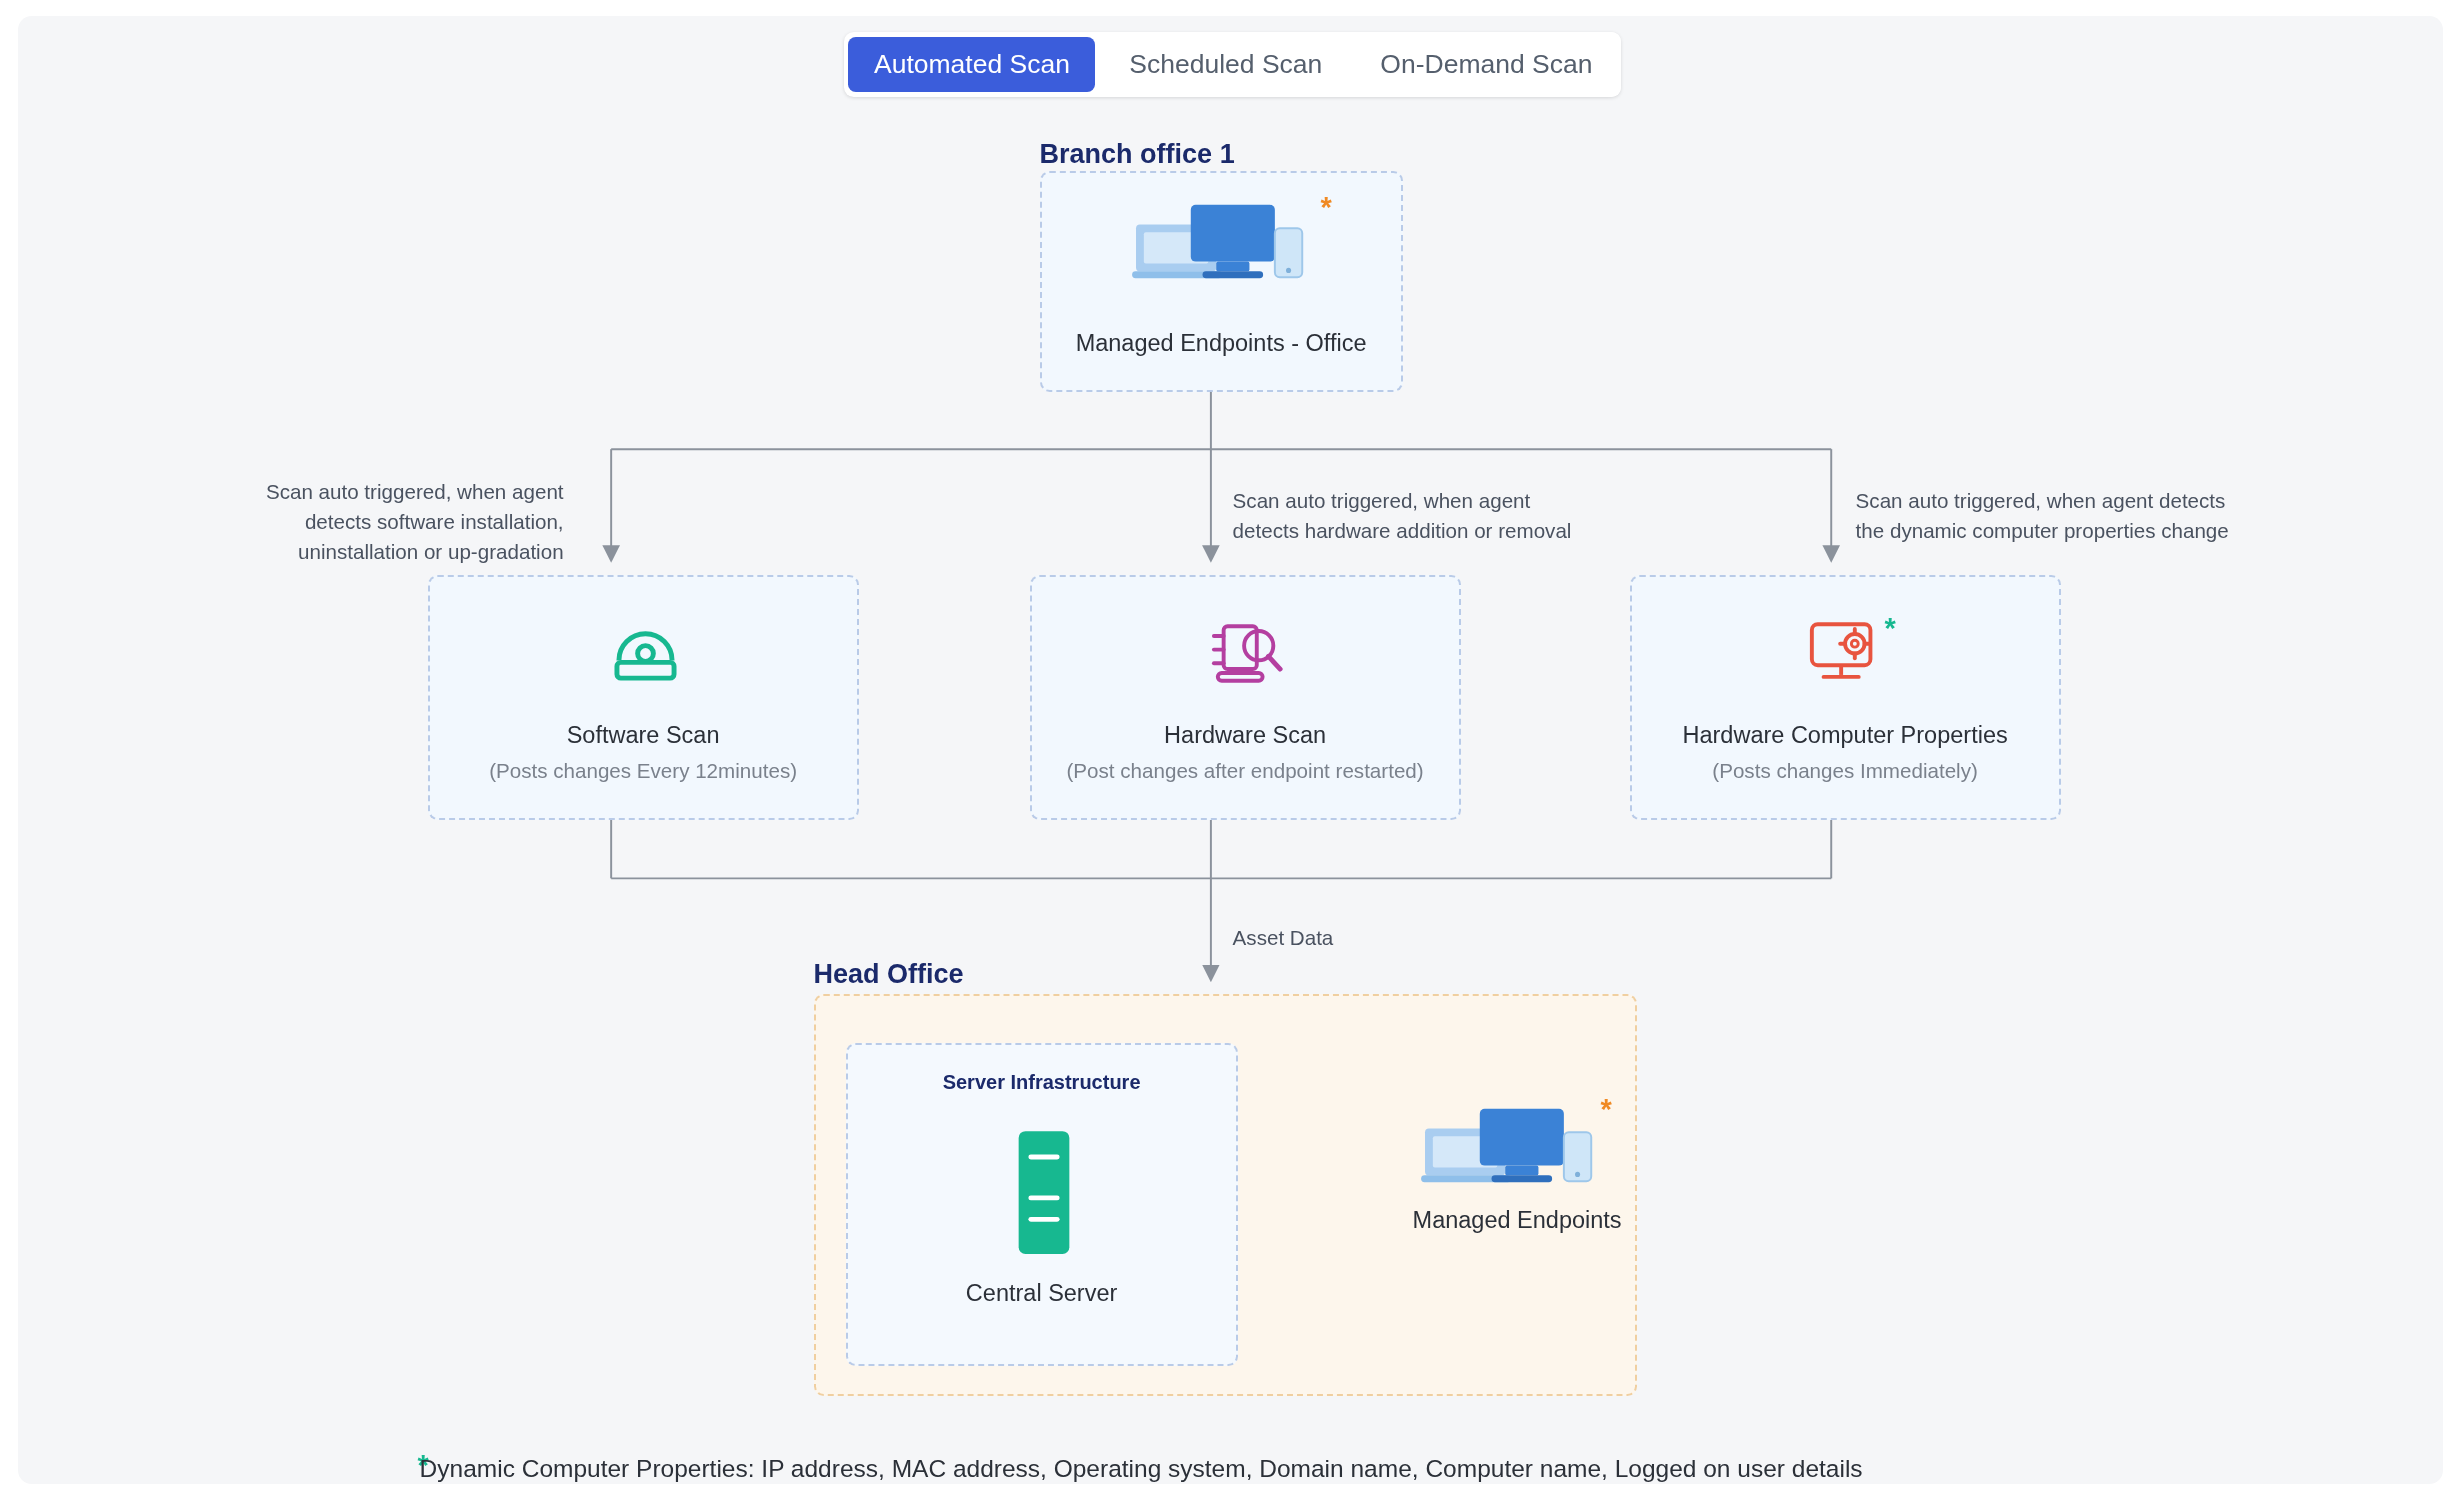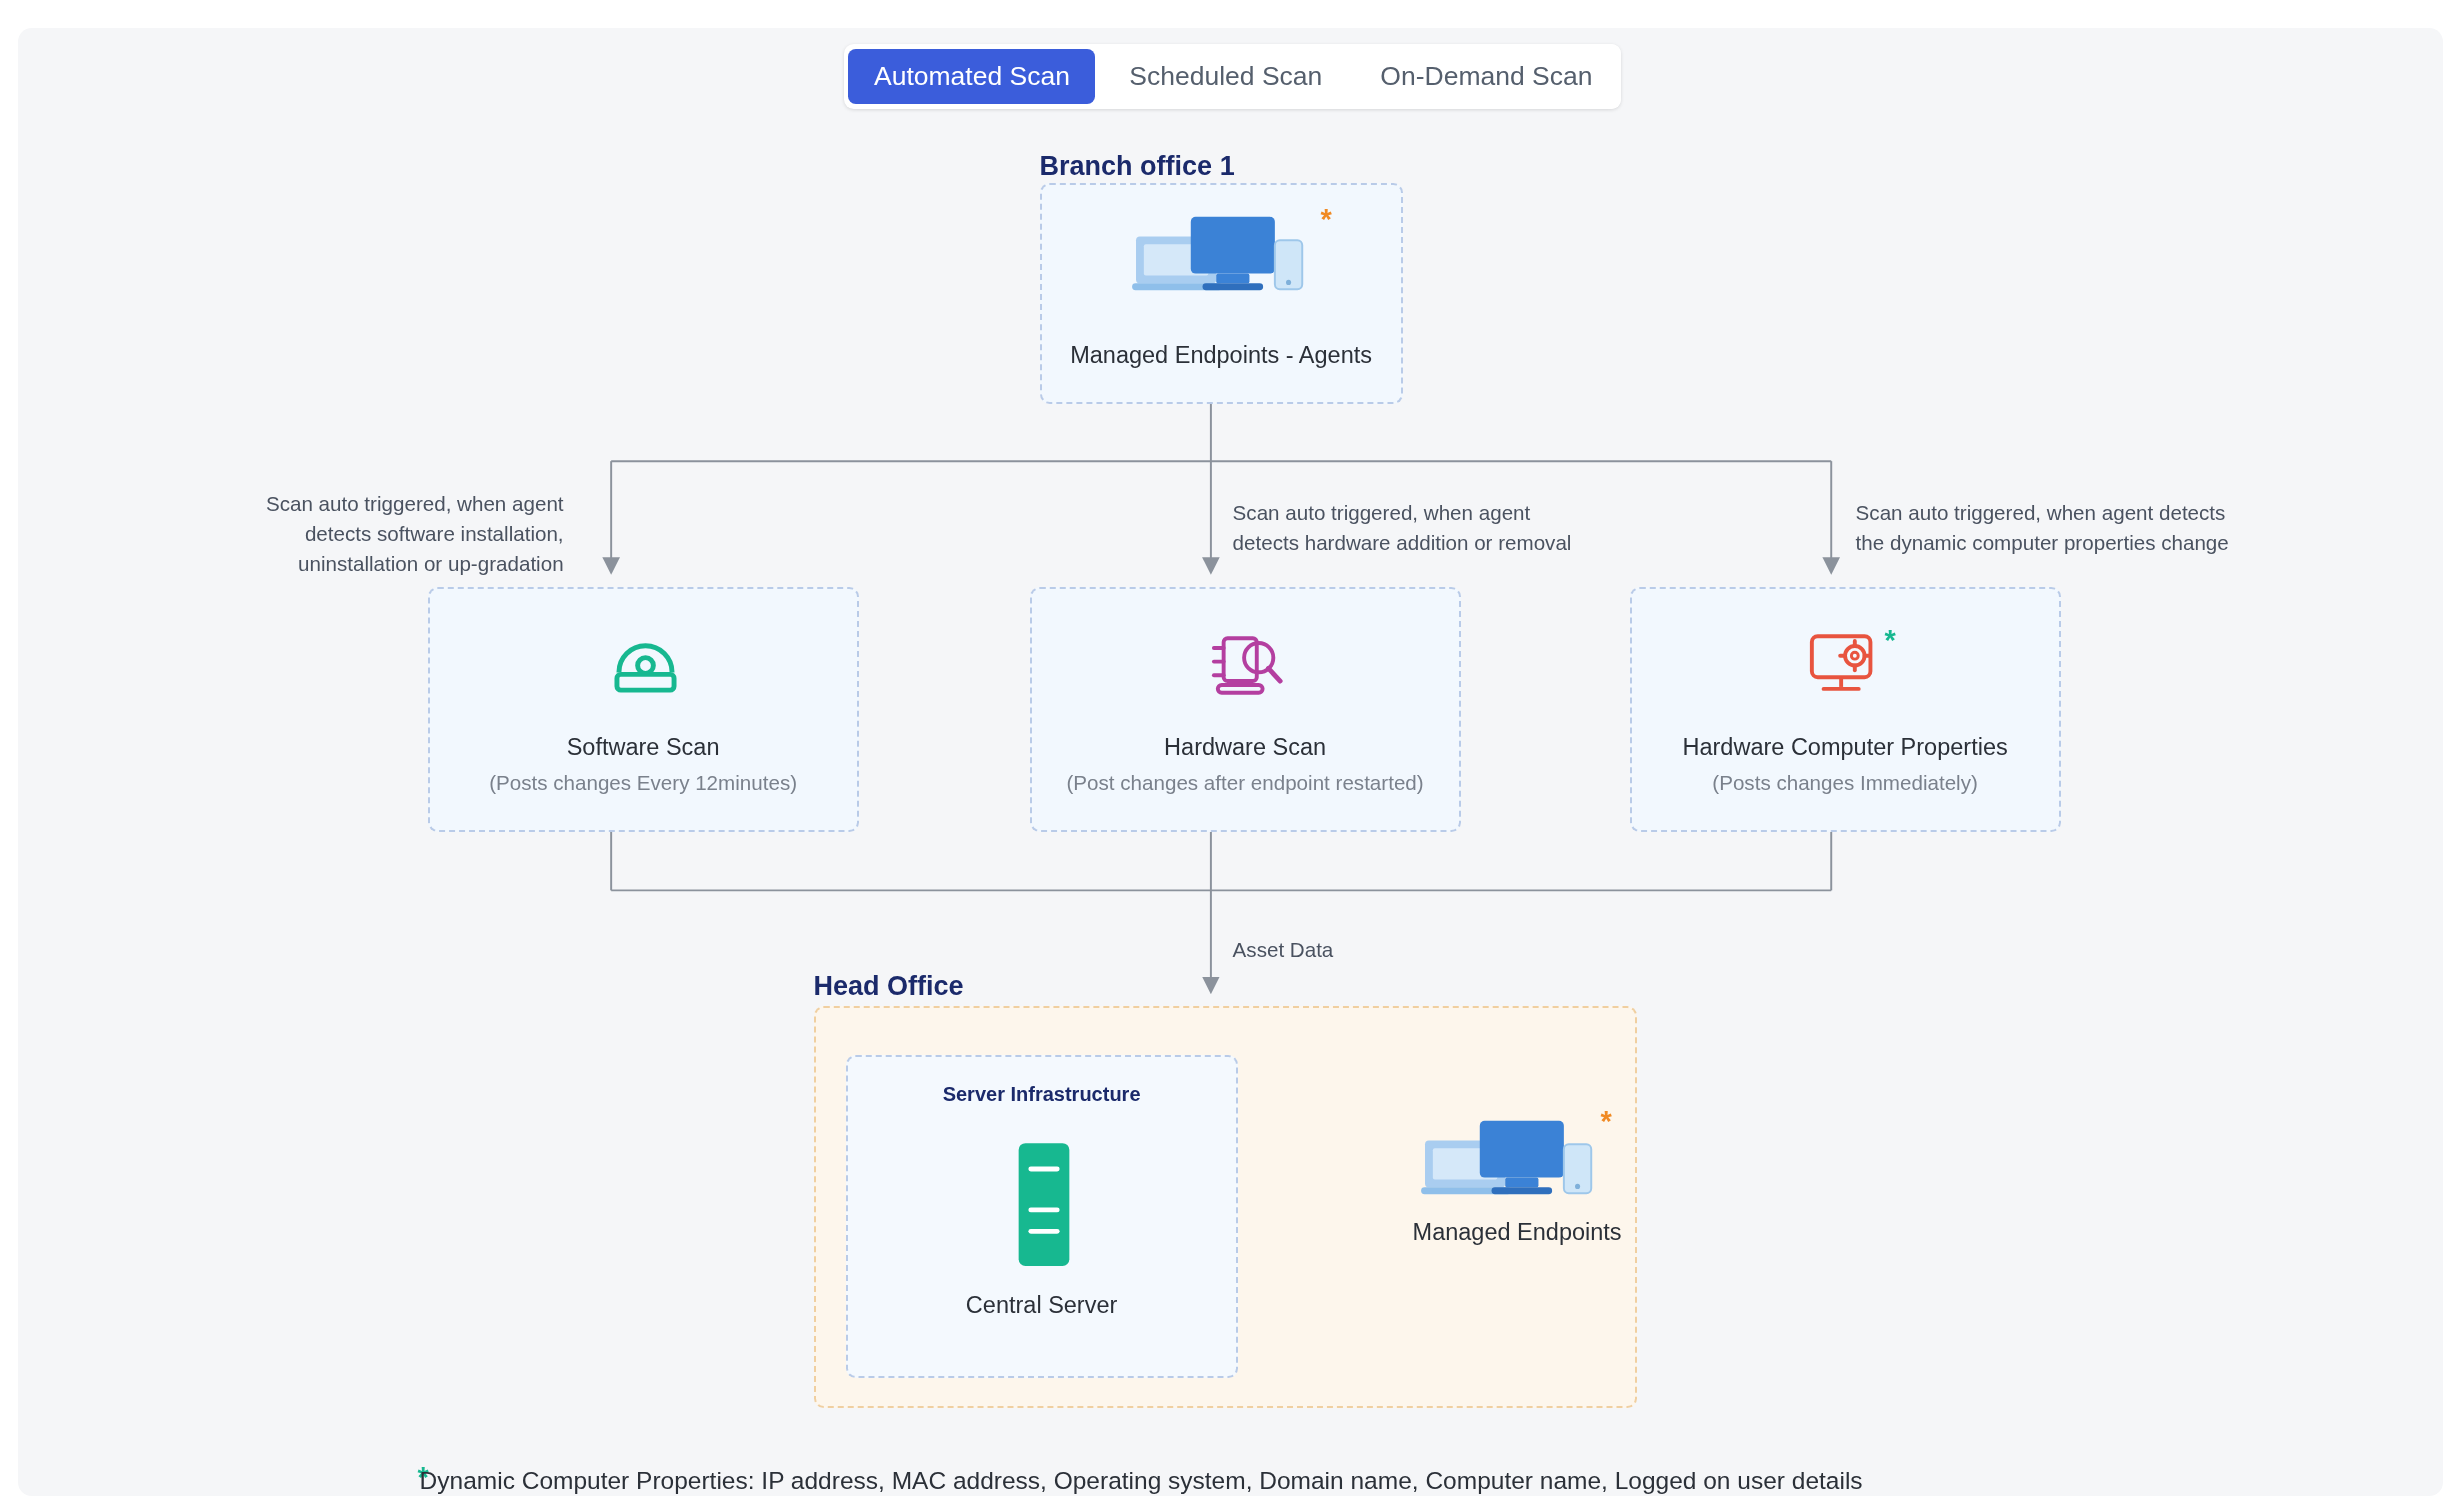--- a/index.html
+++ b/index.html
@@ -10,21 +10,21 @@
   }
   #root {
     position: relative;
     width: 2460px;
     height: 1504px;
     background: #ffffff;
     overflow: hidden;
   }
   .canvas {
     position: absolute;
-    left: 17.6px; top: 28px;
+    left: 17.6px; top: 16px;
     width: 2425px; height: 1468px;
     background: #f5f6f8;
     border-radius: 13.7px;
     text-decoration: underline;
   }
 
   
   .tabs {
     position: absolute;
     left: 826px; top: 15.7px;
@@ -197,21 +197,21 @@
         <rect x="0" y="74" width="92" height="7" rx="3.5" fill="#8fbfea"></rect>
 
         <rect x="60" y="6" width="86" height="58" rx="5" fill="#3b82d6"></rect>
         <rect x="86" y="64" width="34" height="10" rx="2" fill="#3b82d6"></rect>
         <rect x="72" y="74" width="62" height="7" rx="3.5" fill="#2f6fbd"></rect>
 
         <rect x="146" y="30" width="28" height="50" rx="5" fill="#cfe6f8" stroke="#9ec7ea" stroke-width="2"></rect>
         <circle cx="160" cy="73" r="2.6" fill="#7fb0da"></circle>
       </svg>
       <span class="star-orange abs" style="left:279px; top:17.6px;">*</span>
-      <div class="box-title" style="top:157px;">Managed Endpoints - Agents</div>
+      <div class="box-title" style="top:157px;">Managed Endpoints - Office</div>
     </div>
 
     <div class="edge-label right" style="left:208px; top:461px; width:338px;">Scan auto triggered, when agent
 detects software installation,
 uninstallation or up-gradation</div>
     <div class="edge-label left" style="left:1215px; top:470px; width:412px;">Scan auto triggered, when agent
 detects hardware addition or removal</div>
     <div class="edge-label left" style="left:1838px; top:470px; width:412px;">Scan auto triggered, when agent detects
 the dynamic computer properties change</div>
 

